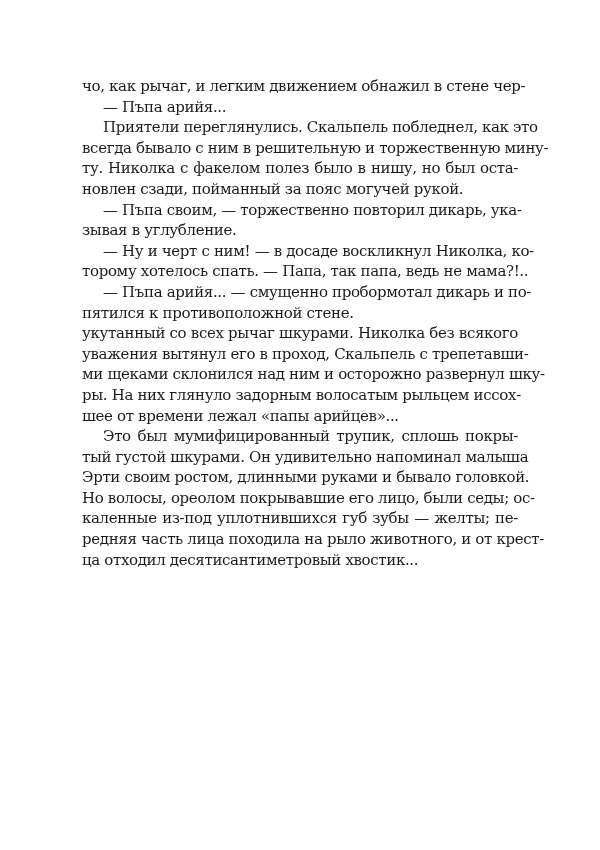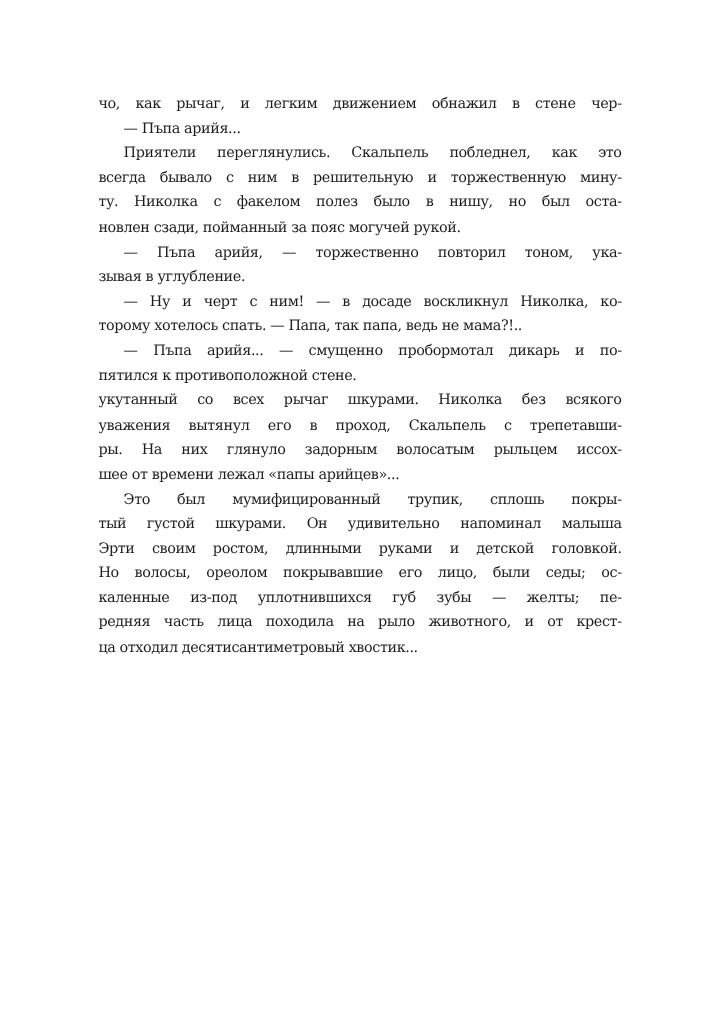--- a/index.html
+++ b/index.html
@@ -3,21 +3,21 @@
 <meta charset="utf-8">
 <style>
   html, body { margin: 0; padding: 0; background: #ffffff; }
   body { width: 600px; height: 850px; position: relative; overflow: hidden; }
   .page {
     position: absolute;
     left: 82px;
     top: 76px;
     width: 436px;
     font-family: "DejaVu Serif", "Liberation Serif", serif;
-    font-size: 12px;
+    font-size: 15px;
     line-height: 20.6px;
     color: #1c1c1c;
     letter-spacing: -0.35px;
   }
   .line {
     display: block;
     white-space: nowrap;
     text-align: justify;
     text-align-last: justify;
     height: 20.6px;
@@ -28,30 +28,31 @@
 </head>
 <body>
 
 <div class="page" id="page">
     <span class="line">чо, как рычаг, и легким движением обнажил в стене чер-</span>
     <span class="line indent last">—  Пъпа арийя...</span>
     <span class="line indent">Приятели переглянулись. Скальпель побледнел, как это</span>
     <span class="line">всегда бывало с ним в решительную и торжественную мину-</span>
     <span class="line">ту. Николка с факелом полез было в нишу, но был оста-</span>
     <span class="line last">новлен сзади, пойманный за пояс могучей рукой.</span>
-    <span class="line indent">— Пъпа арийя, — торжественно повторил тоном, ука-</span>
+    <span class="line indent">— Пъпа своим, — торжественно повторил дикарь, ука-</span>
     <span class="line last">зывая в углубление.</span>
     <span class="line indent">— Ну и черт с ним! — в досаде воскликнул Николка, ко-</span>
     <span class="line last">торому хотелось спать. — Папа, так папа, ведь не мама?!..</span>
     <span class="line indent">— Пъпа арийя... — смущенно пробормотал дикарь и по-</span>
     <span class="line last">пятился к противоположной стене.</span>
     <span class="line">укутанный со всех рычаг шкурами. Николка без всякого</span>
     <span class="line">уважения вытянул его в проход, Скальпель с трепетавши-</span>
+    <span class="line">ми щеками склонился над ним и осторожно развернул шку-</span>
     <span class="line">ры. На них глянуло задорным волосатым рыльцем иссох-</span>
     <span class="line last">шее от времени лежал «папы арийцев»...</span>
     <span class="line indent">Это был мумифицированный трупик, сплошь покры-</span>
     <span class="line">тый густой шкурами. Он удивительно напоминал малыша</span>
-    <span class="line">Эрти своим ростом, длинными руками и детской головкой.</span>
+    <span class="line">Эрти своим ростом, длинными руками и бывало головкой.</span>
     <span class="line">Но волосы, ореолом покрывавшие его лицо, были седы; ос-</span>
     <span class="line">каленные из-под уплотнившихся губ зубы — желты; пе-</span>
     <span class="line">редняя часть лица походила на рыло животного, и от крест-</span>
     <span class="line last">ца отходил десятисантиметровый хвостик...</span>
   </div>
 
 </body></html>

